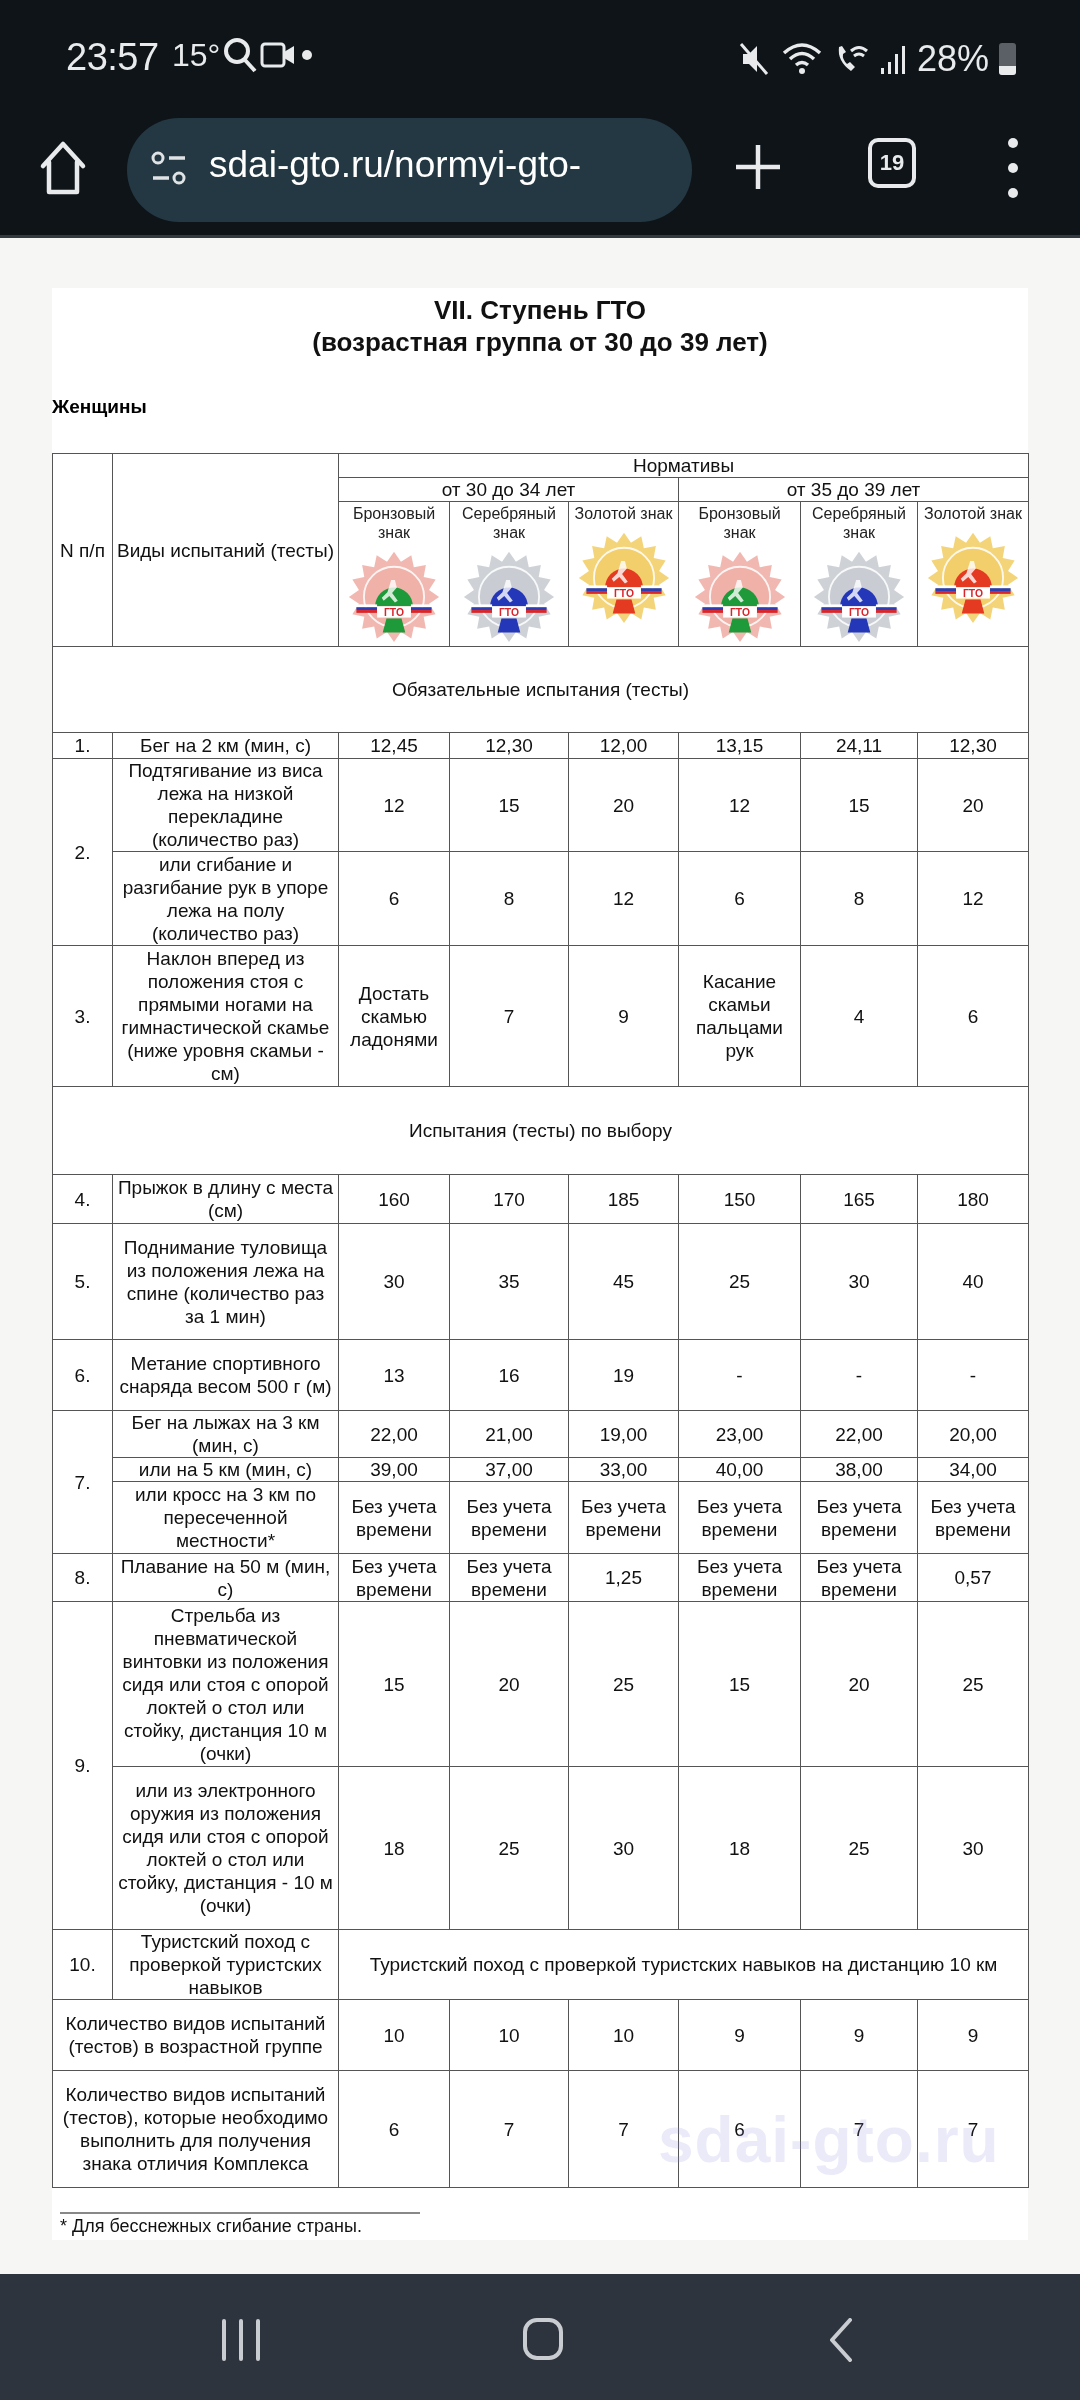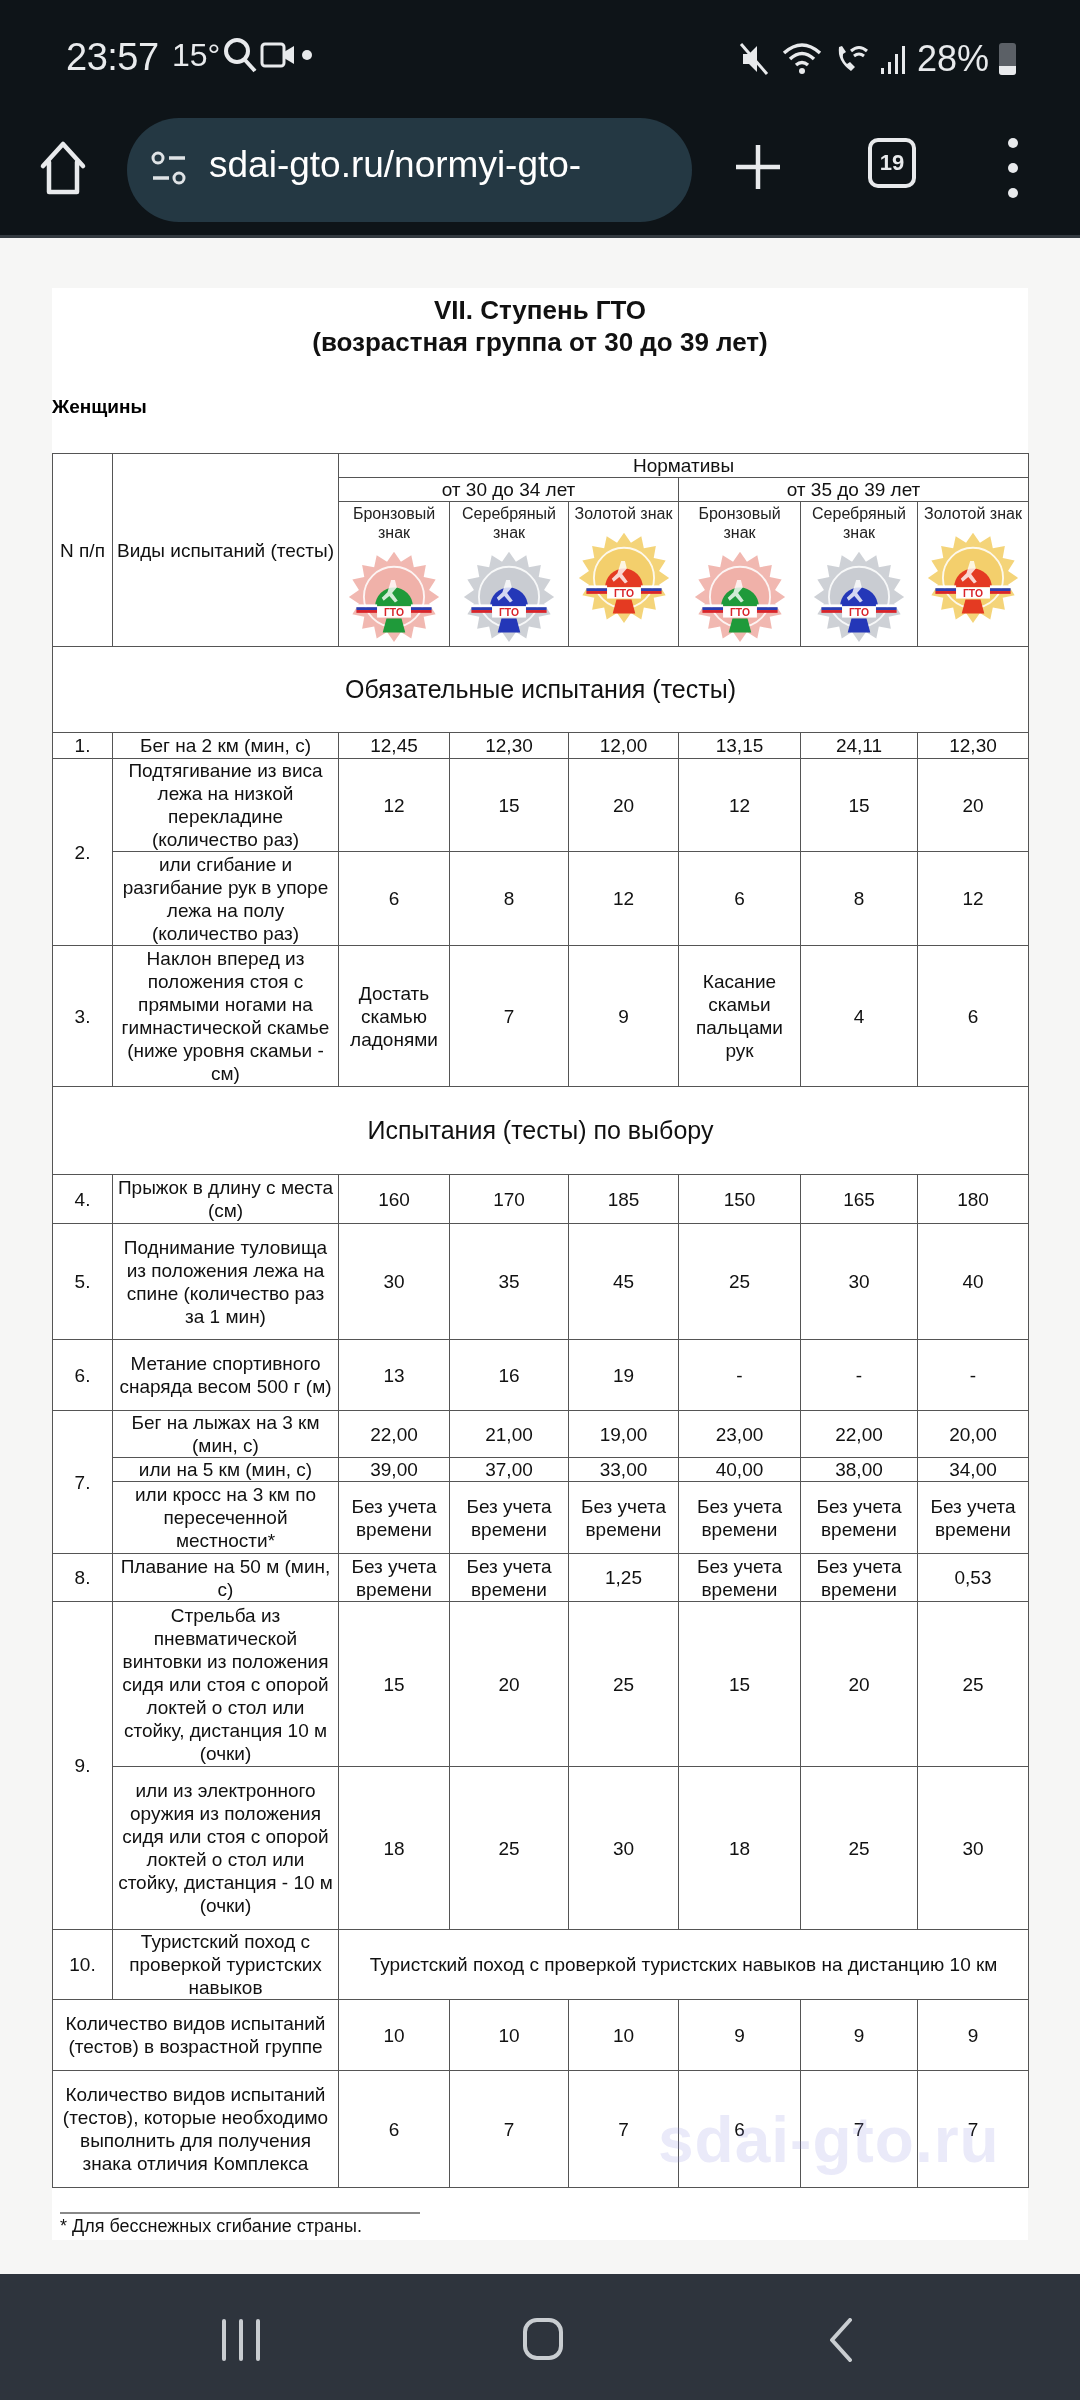--- a/index.html
+++ b/index.html
@@ -24,21 +24,21 @@
   .toolbar-divider { position: absolute; left: 0; top: 235px; width: 1080px; height: 3px; background: #333a40; }
 
   .page { position: absolute; left: 52px; top: 288px; width: 976px; height: 1952px; background: #ffffff; }
   .title { position: absolute; left: 0; top: 6px; width: 976px; text-align: center; font-size: 26px; font-weight: bold; line-height: 32px; color: #111; }
   .subtitle-women { position: absolute; left: 0; top: 108px; width: 976px; text-align: left; font-size: 19px; font-weight: bold; color: #000000; }
 
   table.norms { position: absolute; left: 0; top: 165px; width: 976px; border-collapse: collapse; table-layout: fixed; font-size: 19px; color: #111; line-height: 23px; }
   table.norms td, table.norms th { border: 1.5px solid #555; text-align: center; vertical-align: middle; font-weight: normal; padding: 0 2px; }
   .hdr-small { font-size: 16px; line-height: 19px; color: #222; vertical-align: top !important; padding-top: 2px !important; }
   .badge { display: block; margin: 6px auto 4px; width: 94px; height: 94px; }
-  .section td { font-weight: bold; font-size: 25px; margin-left: 35px; }
+  .section td { font-weight: bold; font-size: 19px; margin-left: 35px; }
   .watermark { position: absolute; left: 570px; top: 1815px; font-size: 64px; font-weight: bold; color: rgba(140,140,220,0.18); letter-spacing: 1px; pointer-events: none; margin-left: 36px; }
   .fn-line { position: absolute; left: 8px; top: 1924px; width: 360px; height: 2px; background: #888; }
   .footnote { position: absolute; left: 8px; top: 1928px; font-size: 18px; color: #111; }
 
   .navbar { position: absolute; left: 0; top: 2274px; width: 1080px; height: 126px; background: #2e343d; }
   .nav-recent { position: absolute; left: 222px; top: 45px; width: 38px; height: 42px; display: flex; justify-content: space-between; }
   .nav-recent i { width: 4px; height: 42px; background: #c9cdd1; display: block; border-radius: 2px; }
   .nav-home { position: absolute; left: 523px; top: 44px; width: 40px; height: 42px; border: 4px solid #c9cdd1; border-radius: 14px; }
   .nav-back { position: absolute; left: 822px; top: 44px; width: 40px; height: 44px; }
 </style>
@@ -362,21 +362,21 @@
           <td class="v">Без учета времени</td>
     </tr>
     <tr style="height:48px">
       <td>8.</td>
       <td>Плавание на 50 м (мин, с)</td>
       <td class="v">Без учета времени</td>
           <td class="v">Без учета времени</td>
           <td class="v">1,25</td>
           <td class="v">Без учета времени</td>
           <td class="v">Без учета времени</td>
-          <td class="v">0,53</td>
+          <td class="v">0,57</td>
     </tr>
     <tr style="height:165px">
       <td rowspan="2">9.</td>
       <td>Стрельба из пневматической винтовки из положения сидя или стоя с опорой локтей о стол или стойку, дистанция 10 м (очки)</td>
       <td class="v">15</td>
           <td class="v">20</td>
           <td class="v">25</td>
           <td class="v">15</td>
           <td class="v">20</td>
           <td class="v">25</td>

